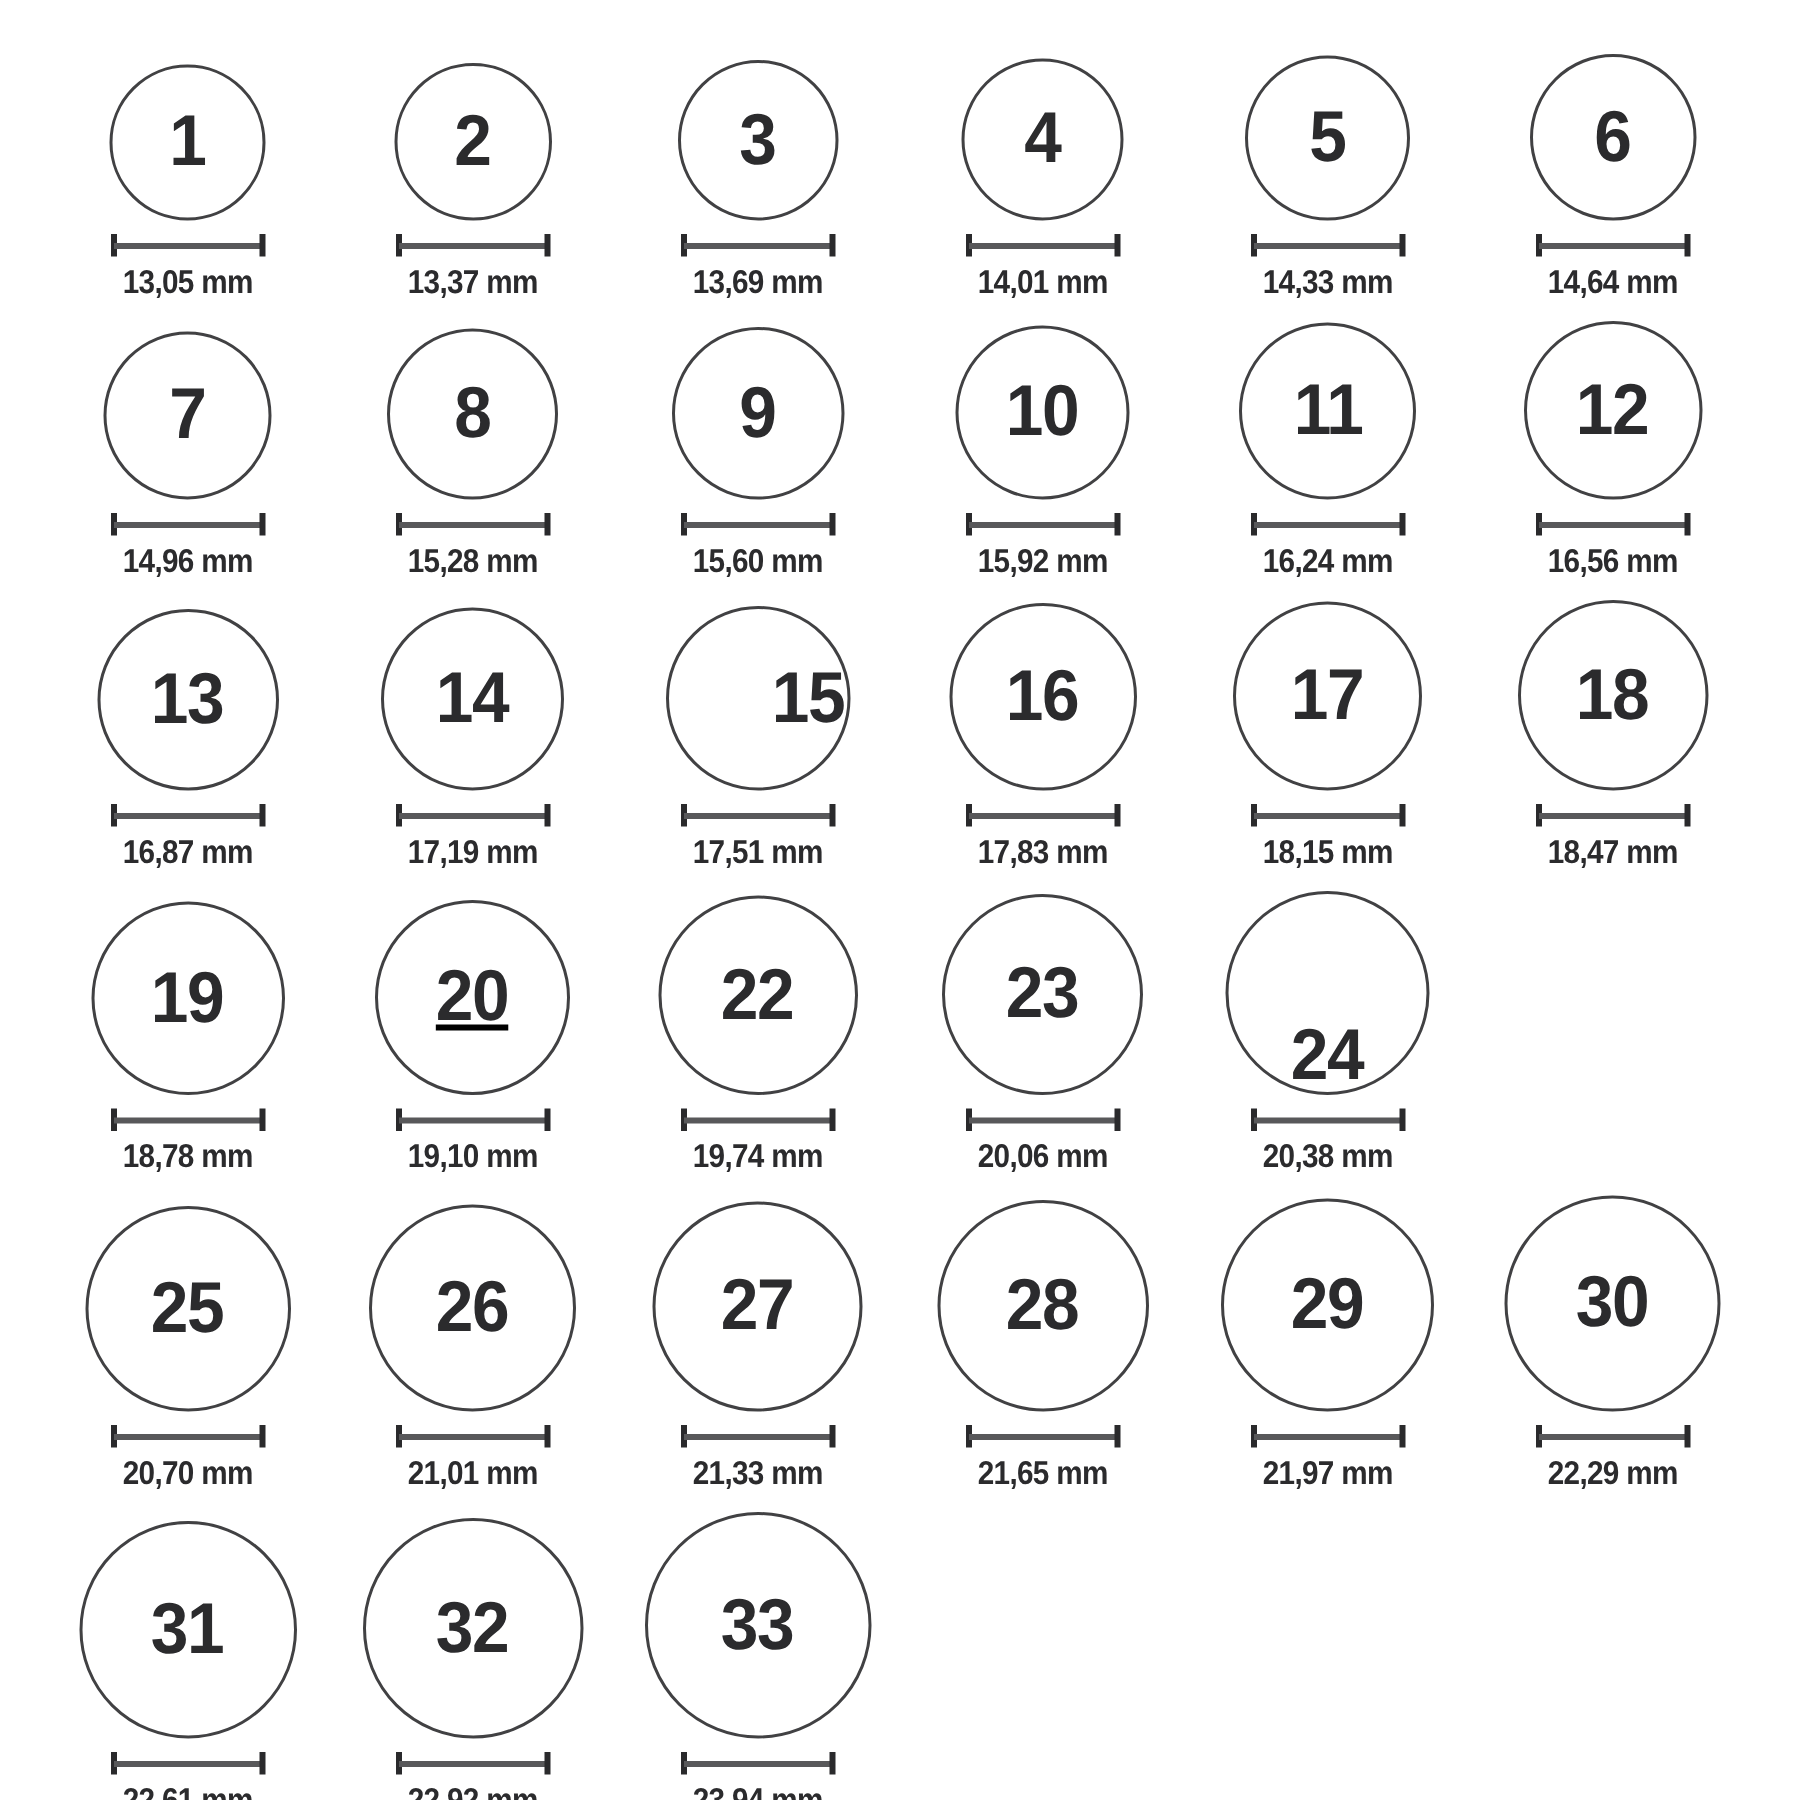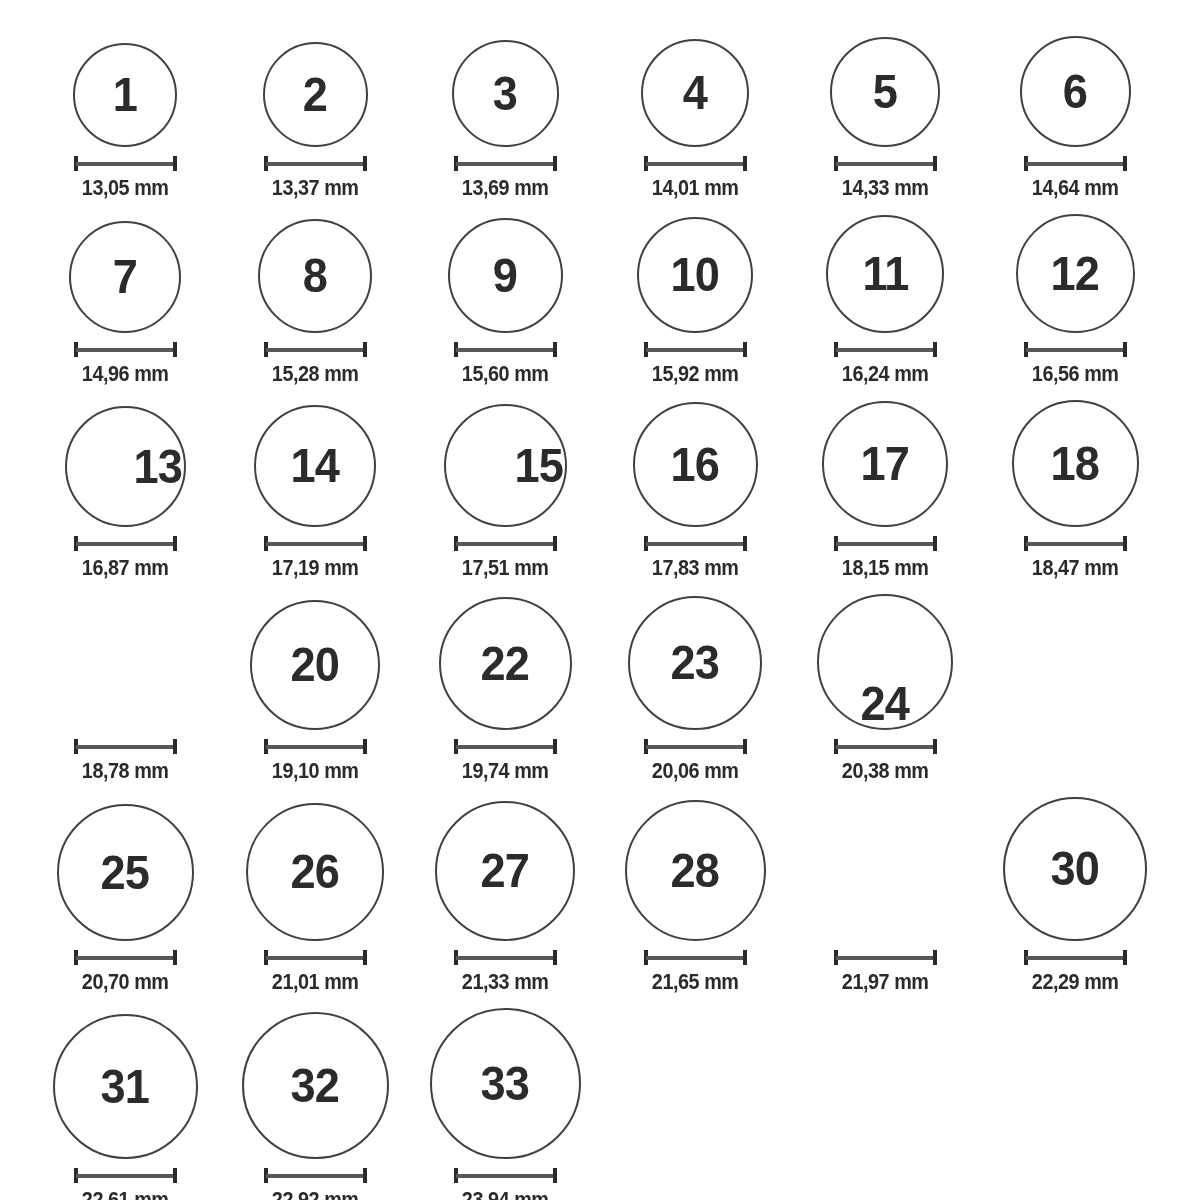--- a/index.html
+++ b/index.html
@@ -200,21 +200,21 @@
       <span class="ring-number">12</span>
     </div>
     <div class="dim-line">
       <div class="bar"></div>
     </div>
     <span class="ring-label">16,56 mm</span>
   </div>
     </div>
     <div class="ring-row">
       <div class="ring-cell">
-    <div class="ring-circle" style="width: 121px; height: 121px; justify-content: flex-end;">
+    <div class="ring-circle" style="width: 121px; height: 121px;">
       <span class="ring-number">13</span>
     </div>
     <div class="dim-line">
       <div class="bar"></div>
     </div>
     <span class="ring-label">16,87 mm</span>
   </div>
       <div class="ring-cell">
     <div class="ring-circle" style="width: 122px; height: 122px;">
       <span class="ring-number">14</span>
@@ -256,27 +256,30 @@
       <span class="ring-number">18</span>
     </div>
     <div class="dim-line">
       <div class="bar"></div>
     </div>
     <span class="ring-label">18,47 mm</span>
   </div>
     </div>
     <div class="ring-row">
       <div class="ring-cell">
+    <div class="ring-circle" style="width: 129px; height: 129px;">
+      <span class="ring-number">19</span>
+    </div>
     <div class="dim-line">
       <div class="bar"></div>
     </div>
     <span class="ring-label">18,78 mm</span>
   </div>
       <div class="ring-cell">
-    <div class="ring-circle" style="width: 130px; height: 130px;">
+    <div class="ring-circle" style="width: 130px; height: 130px; text-decoration: underline;">
       <span class="ring-number">20</span>
     </div>
     <div class="dim-line">
       <div class="bar"></div>
     </div>
     <span class="ring-label">19,10 mm</span>
   </div>
       <div class="ring-cell">
     <div class="ring-circle" style="width: 133px; height: 133px; justify-content: center;">
       <span class="ring-number">22</span>
@@ -336,20 +339,23 @@
       <div class="ring-cell">
     <div class="ring-circle" style="width: 141px; height: 141px;">
       <span class="ring-number">28</span>
     </div>
     <div class="dim-line">
       <div class="bar"></div>
     </div>
     <span class="ring-label">21,65 mm</span>
   </div>
       <div class="ring-cell">
+    <div class="ring-circle" style="width: 142px; height: 142px;">
+      <span class="ring-number">29</span>
+    </div>
     <div class="dim-line">
       <div class="bar"></div>
     </div>
     <span class="ring-label">21,97 mm</span>
   </div>
       <div class="ring-cell">
     <div class="ring-circle" style="width: 144px; height: 144px;">
       <span class="ring-number">30</span>
     </div>
     <div class="dim-line">

